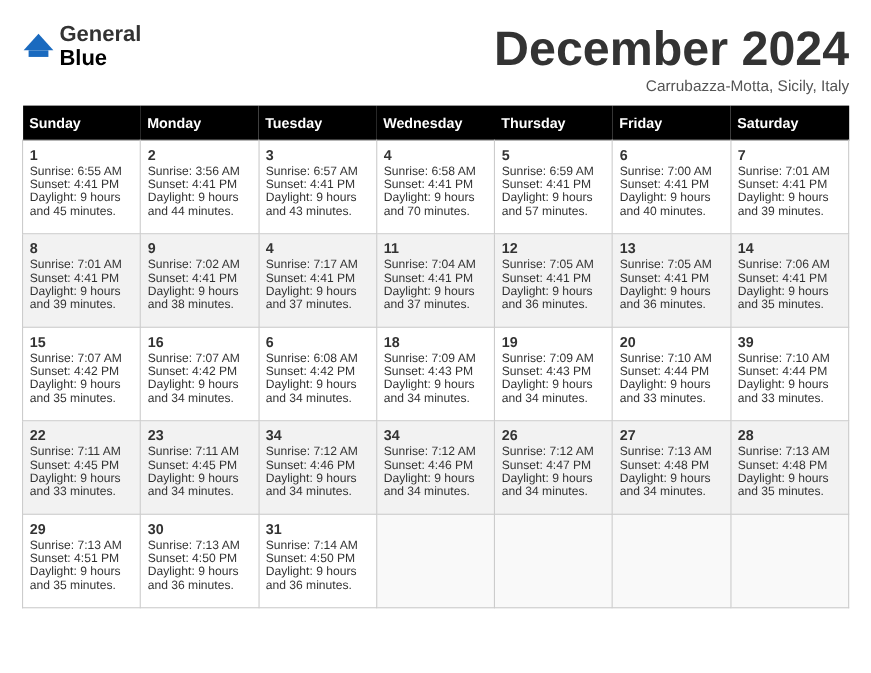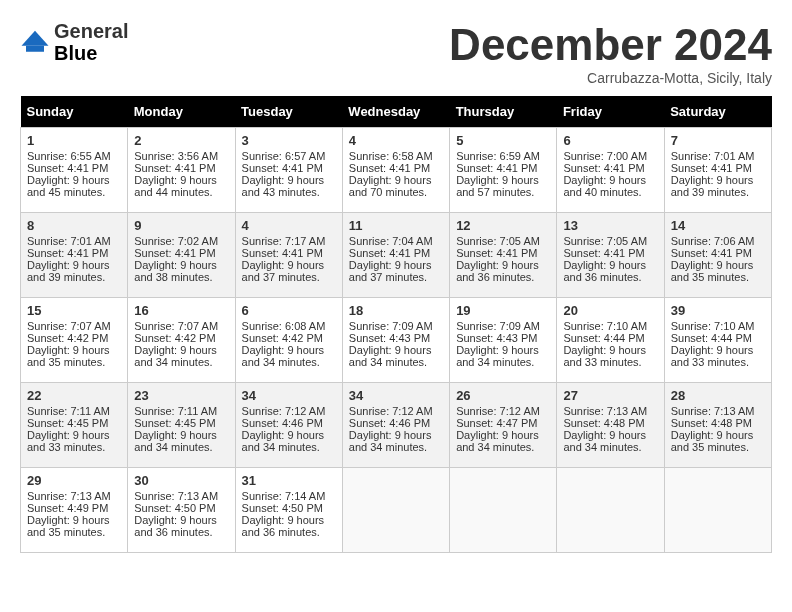--- a/index.html
+++ b/index.html
@@ -142,21 +142,21 @@
       <tr>
         <td><span class="day-num">22</span><span>Sunrise: 7:11 AM</span><br><span>Sunset: 4:45 PM</span><br><span>Daylight: 9 hours and 33 minutes.</span></td>
         <td><span class="day-num">23</span><span>Sunrise: 7:11 AM</span><br><span>Sunset: 4:45 PM</span><br><span>Daylight: 9 hours and 34 minutes.</span></td>
         <td><span class="day-num">34</span><span>Sunrise: 7:12 AM</span><br><span>Sunset: 4:46 PM</span><br><span>Daylight: 9 hours and 34 minutes.</span></td>
         <td><span class="day-num">34</span><span>Sunrise: 7:12 AM</span><br><span>Sunset: 4:46 PM</span><br><span>Daylight: 9 hours and 34 minutes.</span></td>
         <td><span class="day-num">26</span><span>Sunrise: 7:12 AM</span><br><span>Sunset: 4:47 PM</span><br><span>Daylight: 9 hours and 34 minutes.</span></td>
         <td><span class="day-num">27</span><span>Sunrise: 7:13 AM</span><br><span>Sunset: 4:48 PM</span><br><span>Daylight: 9 hours and 34 minutes.</span></td>
         <td><span class="day-num">28</span><span>Sunrise: 7:13 AM</span><br><span>Sunset: 4:48 PM</span><br><span>Daylight: 9 hours and 35 minutes.</span></td>
       </tr>
       <tr>
-        <td><span class="day-num">29</span><span>Sunrise: 7:13 AM</span><br><span>Sunset: 4:49 PM</span><br><span>Daylight: 9 hours and 35 minutes.</span></td>
+        <td><span class="day-num">29</span><span>Sunrise: 7:13 AM</span><br><span>Sunset: 4:51 PM</span><br><span>Daylight: 9 hours and 35 minutes.</span></td>
         <td><span class="day-num">30</span><span>Sunrise: 7:13 AM</span><br><span>Sunset: 4:50 PM</span><br><span>Daylight: 9 hours and 36 minutes.</span></td>
         <td><span class="day-num">31</span><span>Sunrise: 7:14 AM</span><br><span>Sunset: 4:50 PM</span><br><span>Daylight: 9 hours and 36 minutes.</span></td>
         <td class="empty-cell"></td>
         <td class="empty-cell"></td>
         <td class="empty-cell"></td>
         <td class="empty-cell"></td>
       </tr>
     </tbody>
 </table>
 

